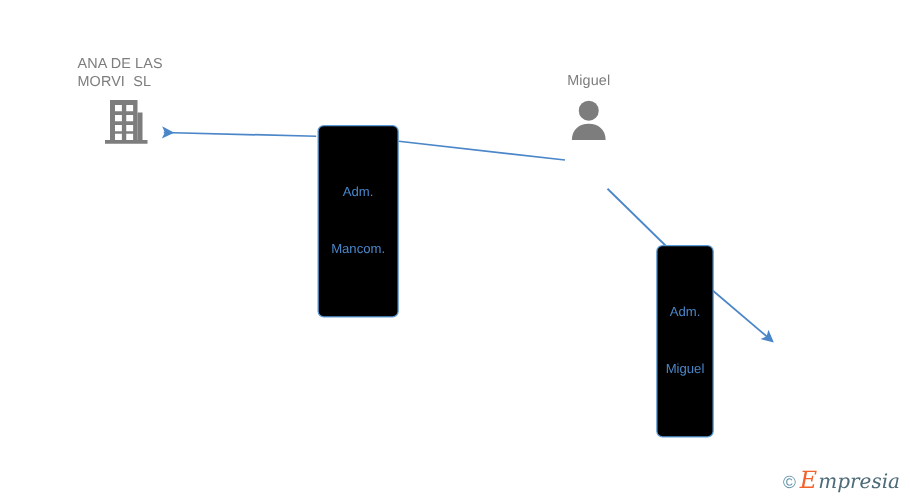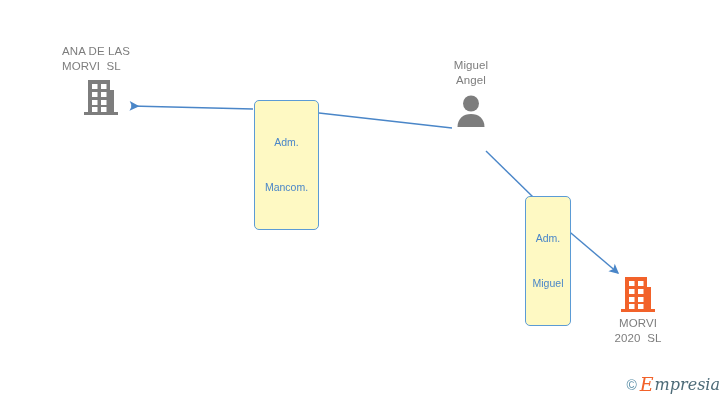--- a/index.html
+++ b/index.html
@@ -68,26 +68,26 @@
     width: 120px;
   }
   #node-morvi .node-icon  { margin-bottom: 2px; }
 
   
   .edge-label {
     position: absolute;
     box-sizing: border-box;
     border: 1px solid #5b9bd5;
     border-radius: 5px;
-    background: #fef9c3;
+    background: #000000;
     color: #4a86c8;
     font-size: 10.5px;
     line-height: 15px;
     text-align: center;
-    padding: 4px 6px;
+    padding: 16px 6px;
     white-space: pre;
   }
   #label-mancom {
     left: 254px;
     top: 100px;
     width: 65px;
   }
   #label-unico {
     left: 525px;
     top: 196px;
@@ -167,48 +167,26 @@
         <rect x="9" y="23" width="5.5" height="5"></rect>
         <rect x="18" y="23" width="5.5" height="5"></rect>
         <rect x="9" y="30" width="5.5" height="5"></rect>
         <rect x="18" y="30" width="5.5" height="5"></rect>
       </g>
     </svg>
   </div>
 
   <div class="node" id="node-person">
     <div class="node-label">Miguel</div>
-    <div class="node-label">Angel</div>
     <svg class="node-icon" width="34" height="34" viewBox="0 0 34 34" xmlns="http://www.w3.org/2000/svg">
       <circle cx="17" cy="9.5" r="8" fill="#7d7d7d"></circle>
       <path d="M3.5,33 C3.5,24.5 9.5,20 17,20 C24.5,20 30.5,24.5 30.5,33 Z" fill="#7d7d7d"></path>
     </svg>
   </div>
 
-  <div class="node" id="node-morvi">
-    <svg class="node-icon" width="36" height="40" viewBox="0 0 36 40" xmlns="http://www.w3.org/2000/svg">
-      <g fill="#f2622a">
-        <rect x="5" y="3" width="22" height="32"></rect>
-        <rect x="27" y="13" width="4" height="22"></rect>
-        <rect x="1" y="35" width="34" height="3"></rect>
-      </g>
-      <g fill="#ffffff">
-        <rect x="9" y="7" width="5.5" height="5"></rect>
-        <rect x="18" y="7" width="5.5" height="5"></rect>
-        <rect x="9" y="15" width="5.5" height="5"></rect>
-        <rect x="18" y="15" width="5.5" height="5"></rect>
-        <rect x="9" y="23" width="5.5" height="5"></rect>
-        <rect x="18" y="23" width="5.5" height="5"></rect>
-        <rect x="9" y="30" width="5.5" height="5"></rect>
-        <rect x="18" y="30" width="5.5" height="5"></rect>
-      </g>
-    </svg>
-    <div class="node-label">MORVI</div>
-    <div class="node-label">2020  SL</div>
-  </div>
 
   <div class="edge-label" id="label-mancom">
     <div>Adm.</div>
     <div>Mancom.</div>
   </div>
 
   <div class="edge-label" id="label-unico">
     <div>Adm.</div>
     <div>Miguel</div>
   </div>

